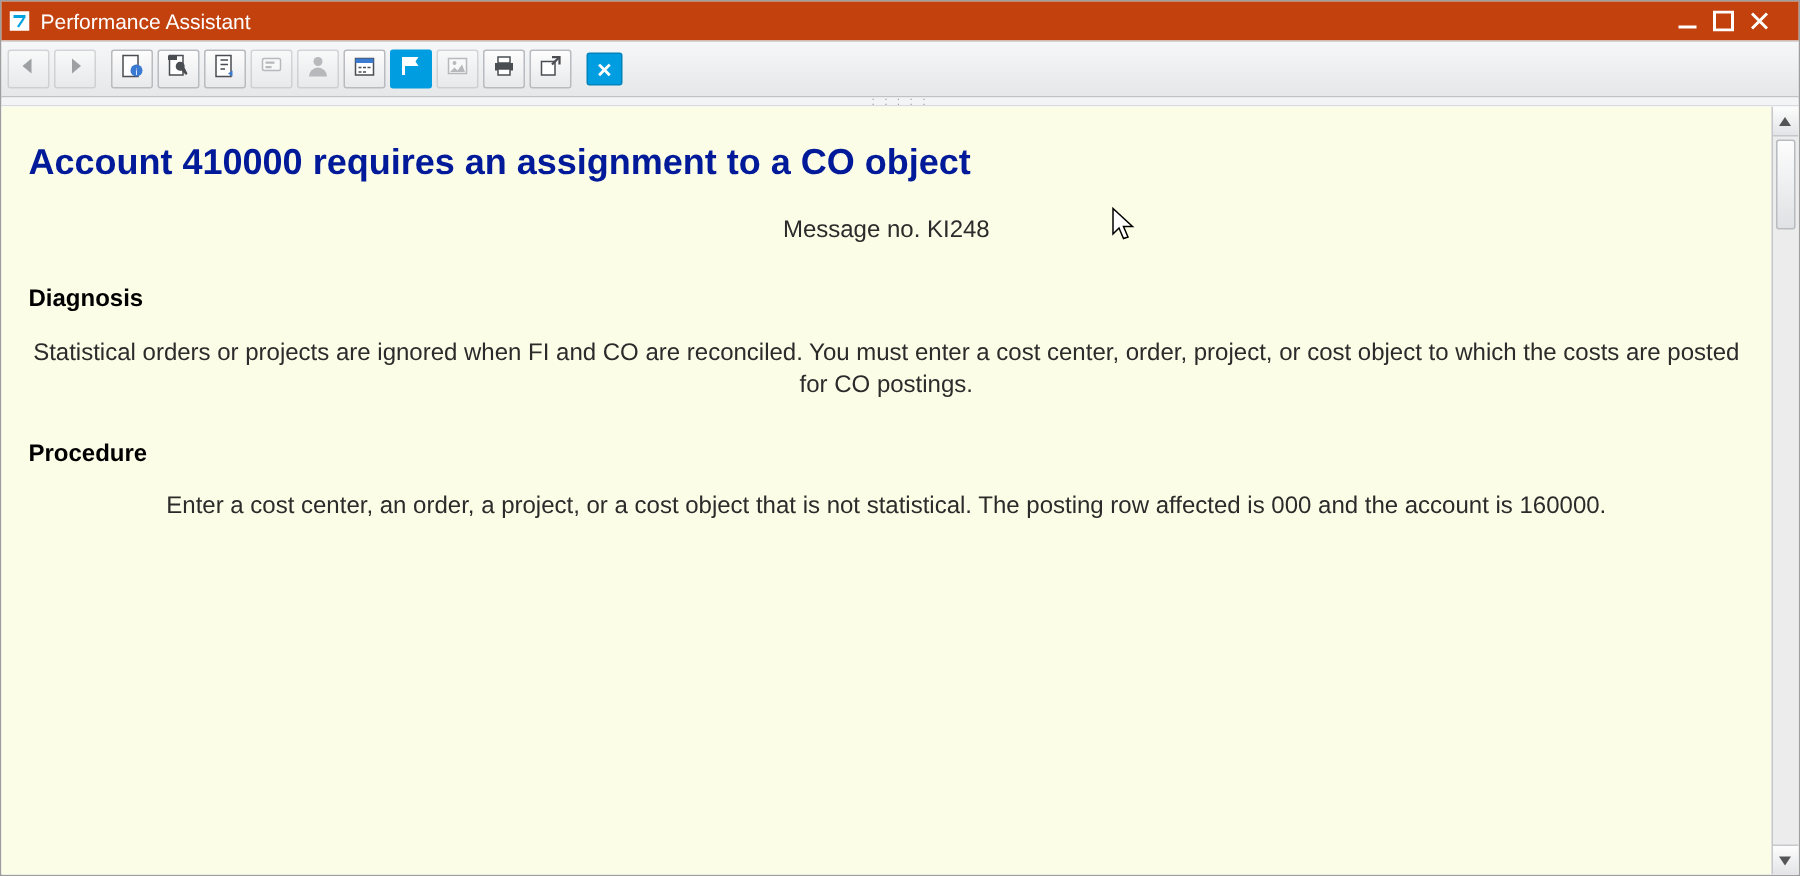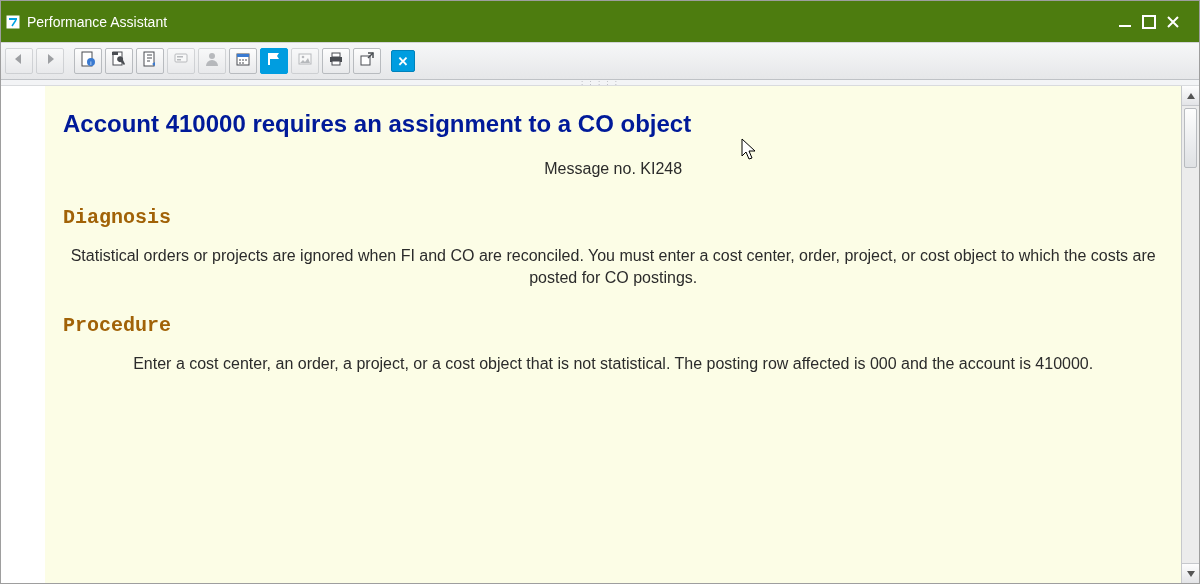--- a/index.html
+++ b/index.html
@@ -10,22 +10,22 @@
     width: 1200px;
     height: 584px;
     border: 1px solid #9e9e9e;
     display: flex;
     flex-direction: column;
     position: relative;
   }
 
   
   .titlebar {
-    height: 41px;
-    background: #4d7c0f;
+    height: 26px;
+    background: #c2410c;
     color: #fff;
     display: flex;
     align-items: center;
     padding: 0 16px 0 4px;
     font-size: 14px;
     user-select: none;
   }
   .titlebar .title-icon {
     width: 16px; height: 16px;
     margin-right: 6px;
@@ -83,34 +83,32 @@
     overflow: hidden;
   }
   .content {
     flex: 1 1 auto;
     background: #fcfde6; 
     padding: 22px 18px 18px 18px;
     overflow-y: auto;
     font-size: 16px;
     color: #2b2b2b;
     line-height: 1.35;
-    margin-left: 44px;
   }
   .content h1 {
     color: #001a99;
     font-size: 24px;
     font-weight: bold;
     margin: 0 0 18px 0;
   }
   .content h2 {
-    color: #a16207;
-    font-size: 20px;
+    color: #000000;
+    font-size: 16px;
     font-weight: bold;
     margin: 24px 0 14px 0;
-    font-family: Liberation Mono, monospace;
   }
   .content p { margin: 0 0 8px 0; text-align: center; }
 
   
   .scrollbar {
     width: 20px;
     background: #ececec;
     border-left: 1px solid #c6c8cc;
     display: flex;
     flex-direction: column;
@@ -261,21 +259,21 @@
   <div class="content-wrap">
     <div class="content">
       <h1>Account 410000 requires an assignment to a CO object</h1>
       <p>Message no. KI248</p>
 
       <h2>Diagnosis</h2>
 
       <p>Statistical orders or projects are ignored when FI and CO are reconciled. You must enter a cost center, order, project, or cost object to which the costs are posted for CO postings.</p>
 
       <h2>Procedure</h2>
-      <p>Enter a cost center, an order, a project, or a cost object that is not statistical. The posting row affected is 000 and the account is 410000.</p>
+      <p>Enter a cost center, an order, a project, or a cost object that is not statistical. The posting row affected is 000 and the account is 160000.</p>
     </div>
 
     <div class="scrollbar">
       <div class="sb-btn">
         <svg width="10" height="10" viewBox="0 0 10 10">
             <path d="M5 2 L9 8 L1 8 Z" fill="#555"></path>
           </svg>
       </div>
       <div class="sb-track">
         <div class="sb-thumb"></div>

